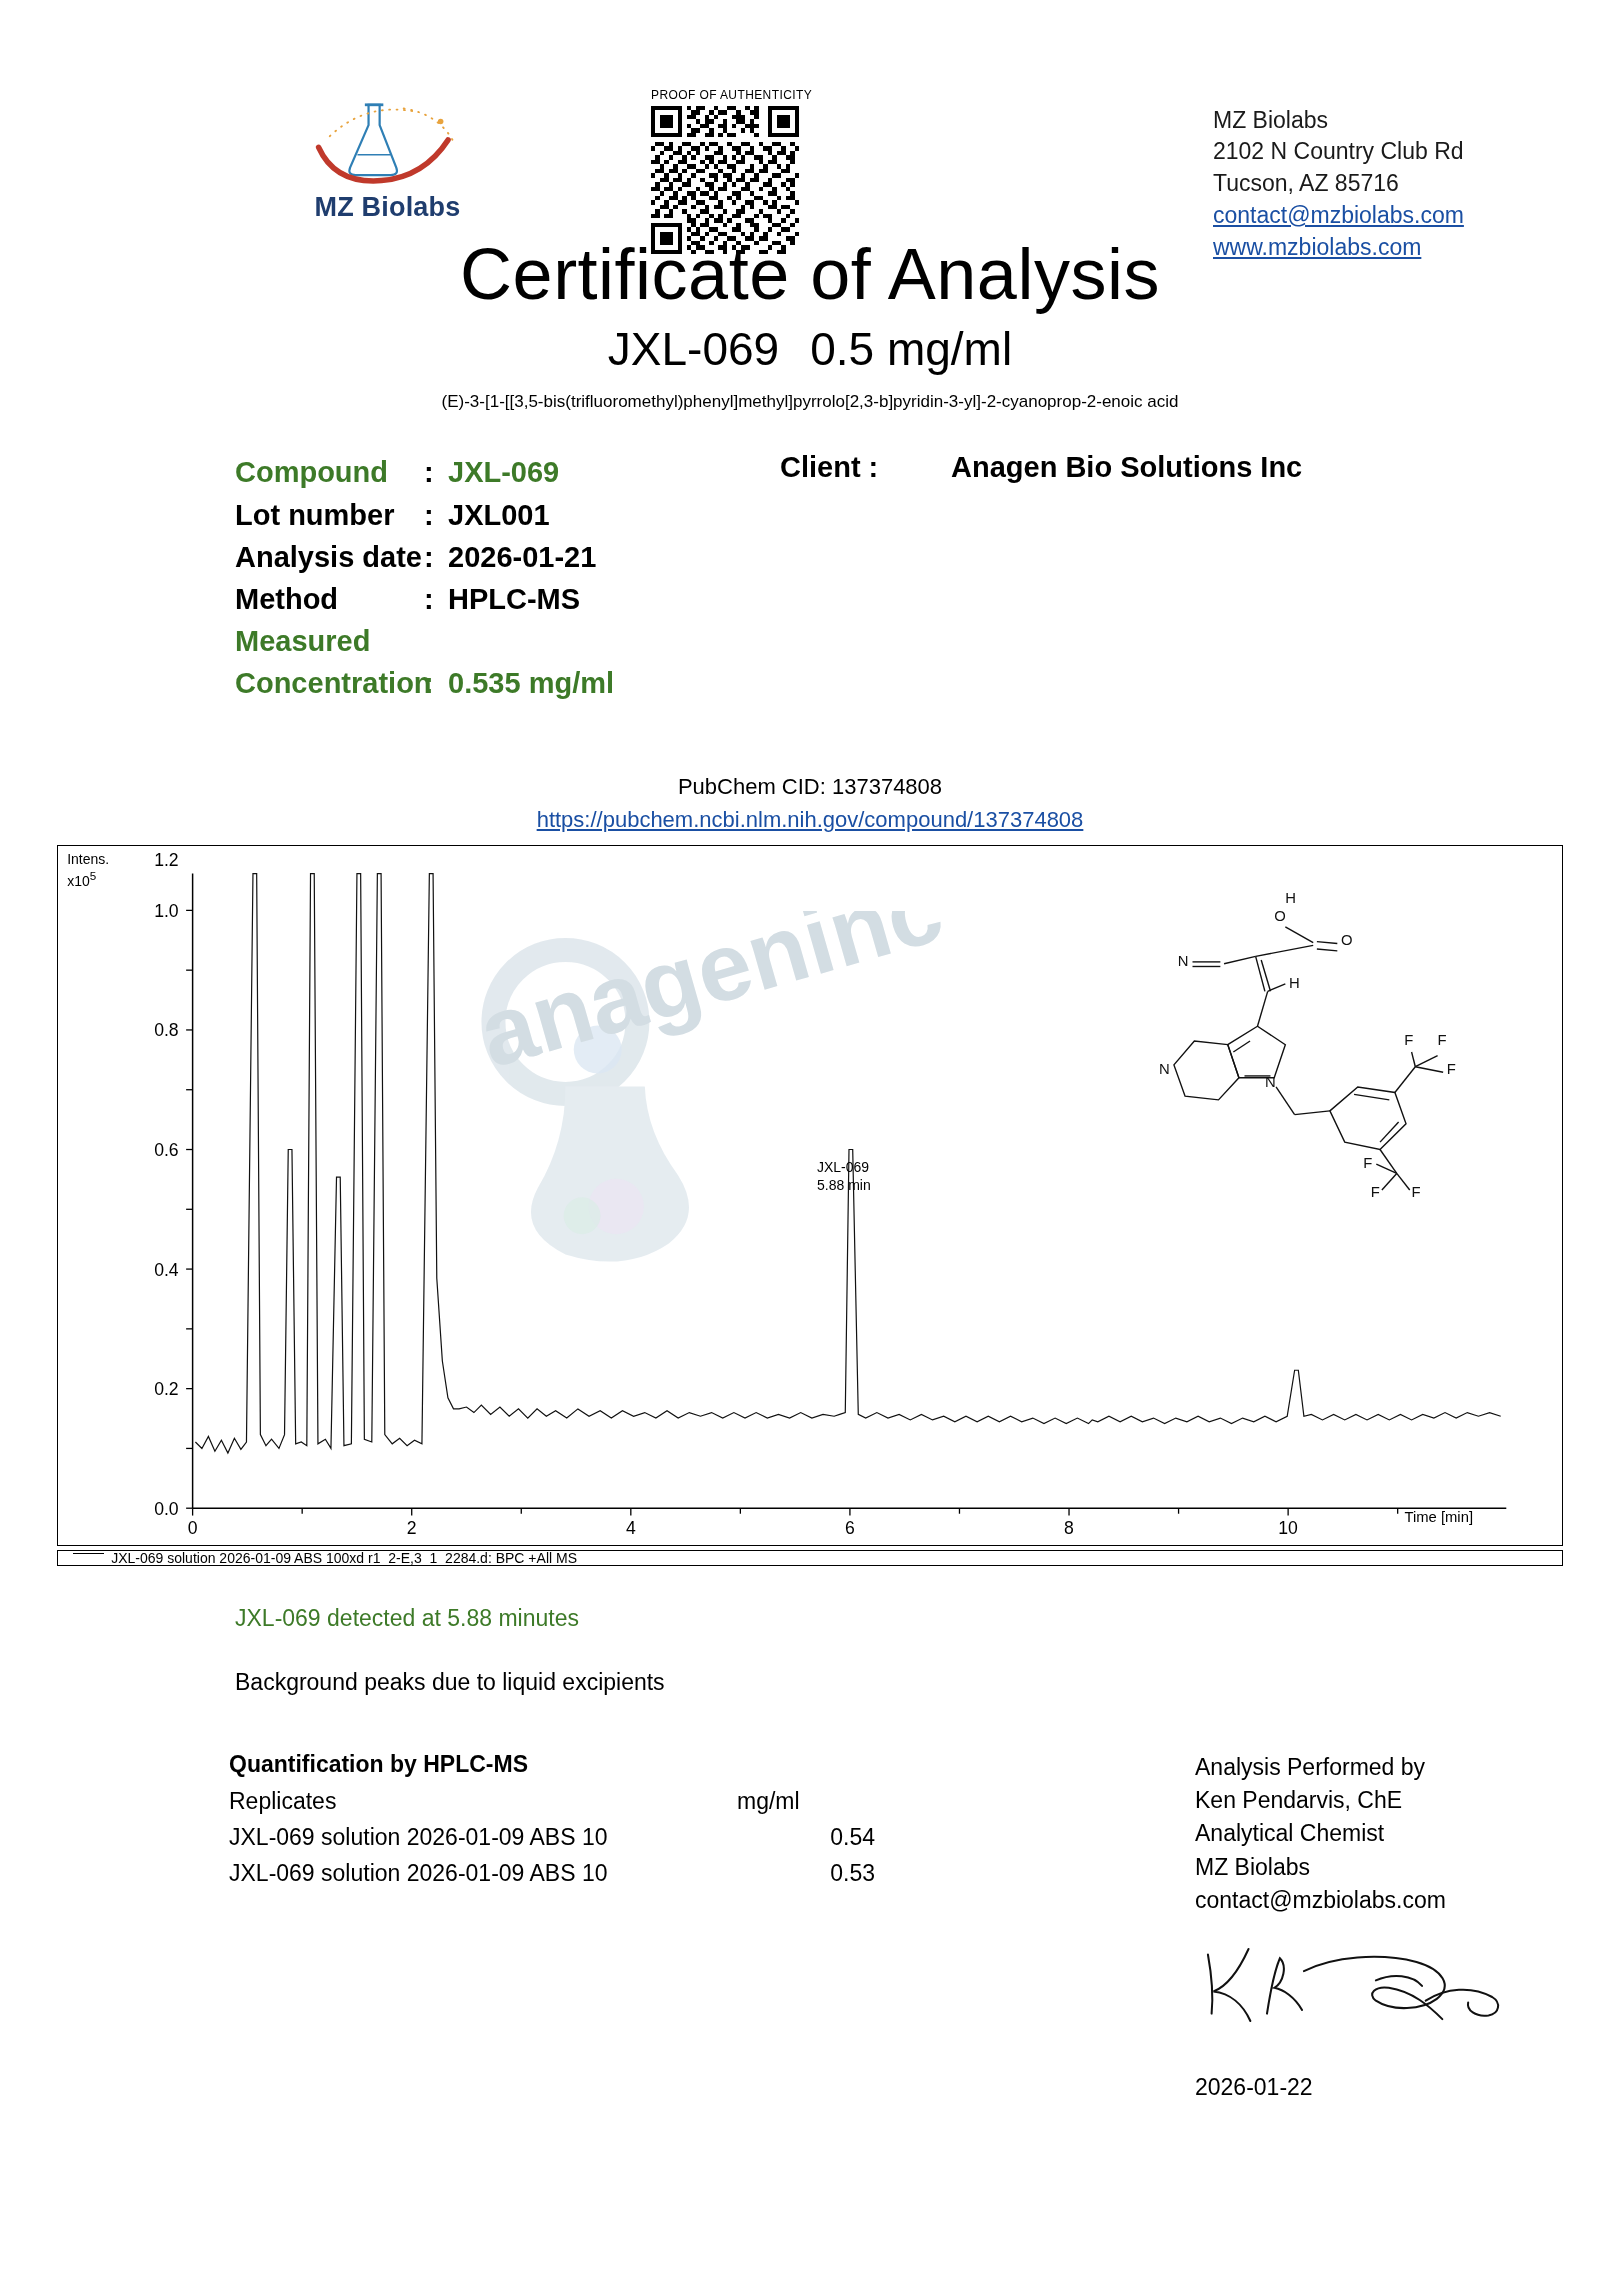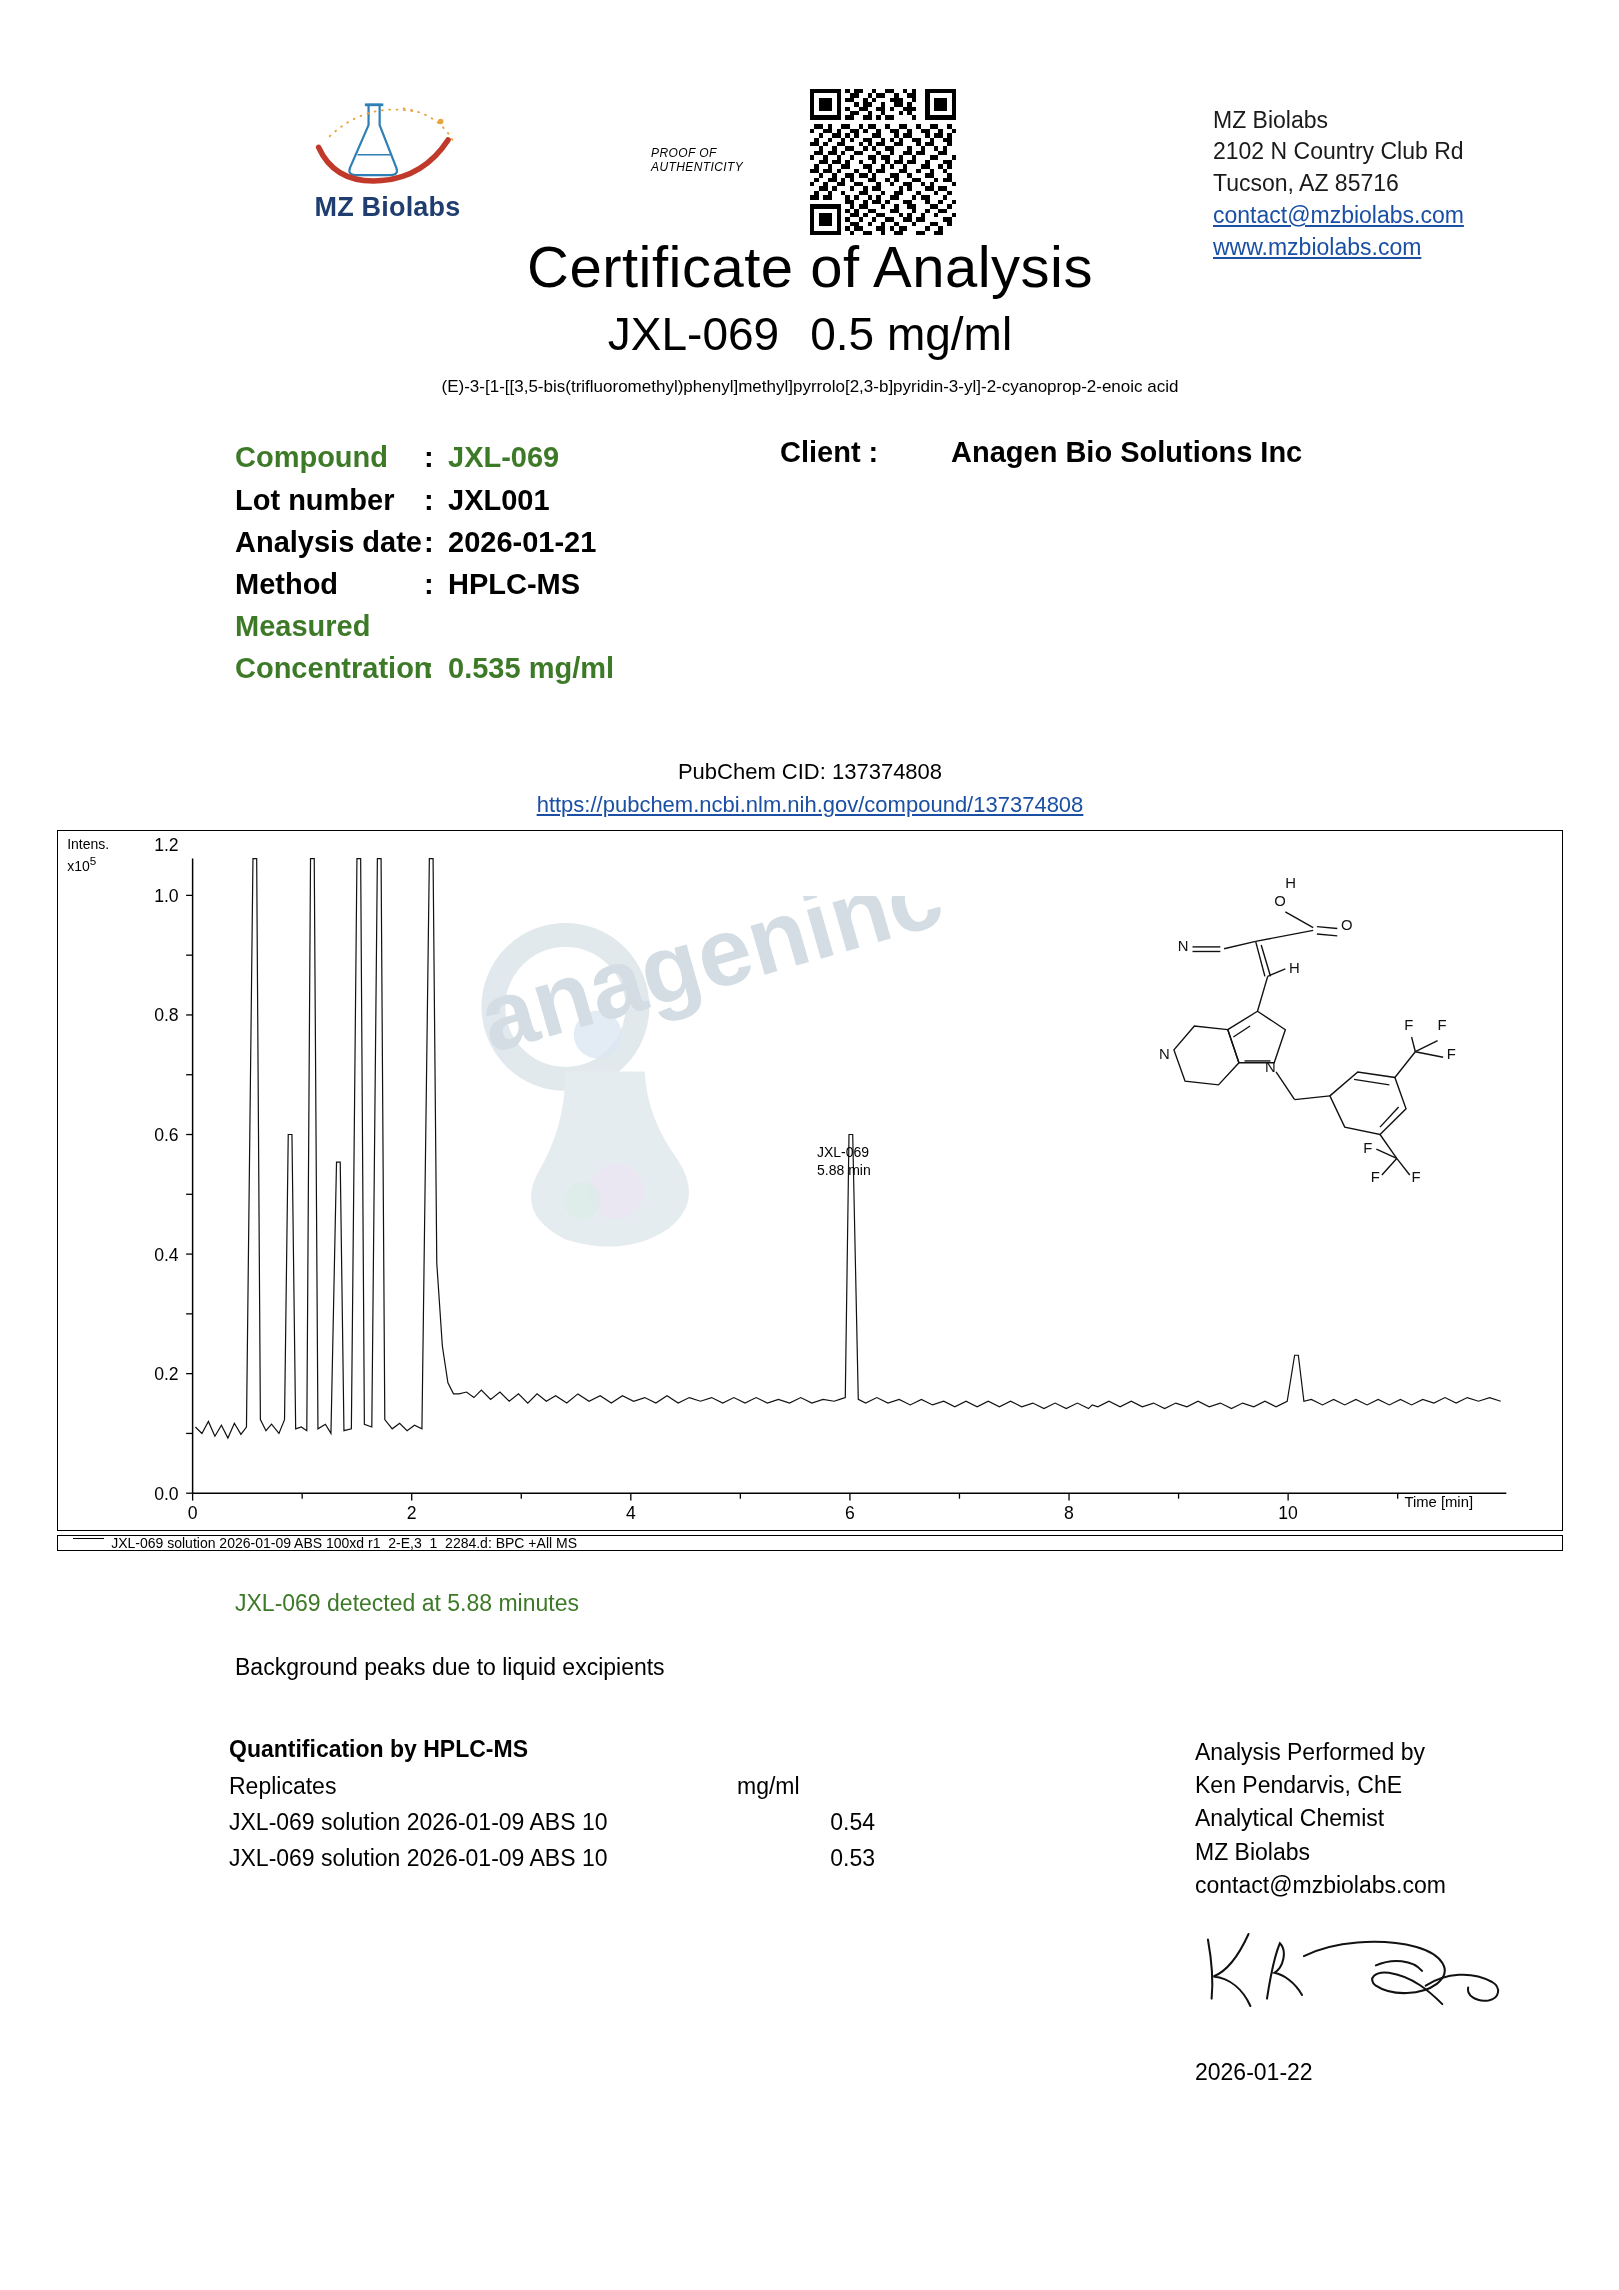--- a/index.html
+++ b/index.html
@@ -47,22 +47,21 @@
     font-size: 27px;
     font-weight: 700;
     color: #1f3d6e;
     margin-top: 1.8px;
     letter-spacing: 0.2px;
   }
   .qr-block {
     flex: 0 0 305px;
     margin-left: 111px;
     display: flex;
-    align-items: center;
-    font-style: italic;
+    flex-direction: column;
   }
   .qr-caption {
     font-size: 12px;
     letter-spacing: 0.4px;
     margin-bottom: 3.7px;
   }
   .qr-code {
     width: 148px;
     height: 148px;
   }
@@ -77,21 +76,21 @@
   }
   .addr-block a {
     color: #1a4fa3;
     text-decoration: underline;
     display: block;
   }
 
   
   .title-main {
     text-align: center;
-    font-size: 58px;
+    font-size: 72px;
     font-weight: 400;
     margin-top: 29.5px;
     letter-spacing: 0.5px;
   }
   .title-sub {
     text-align: center;
     font-size: 46px;
     font-weight: 400;
     margin-top: 7.4px;
   }

